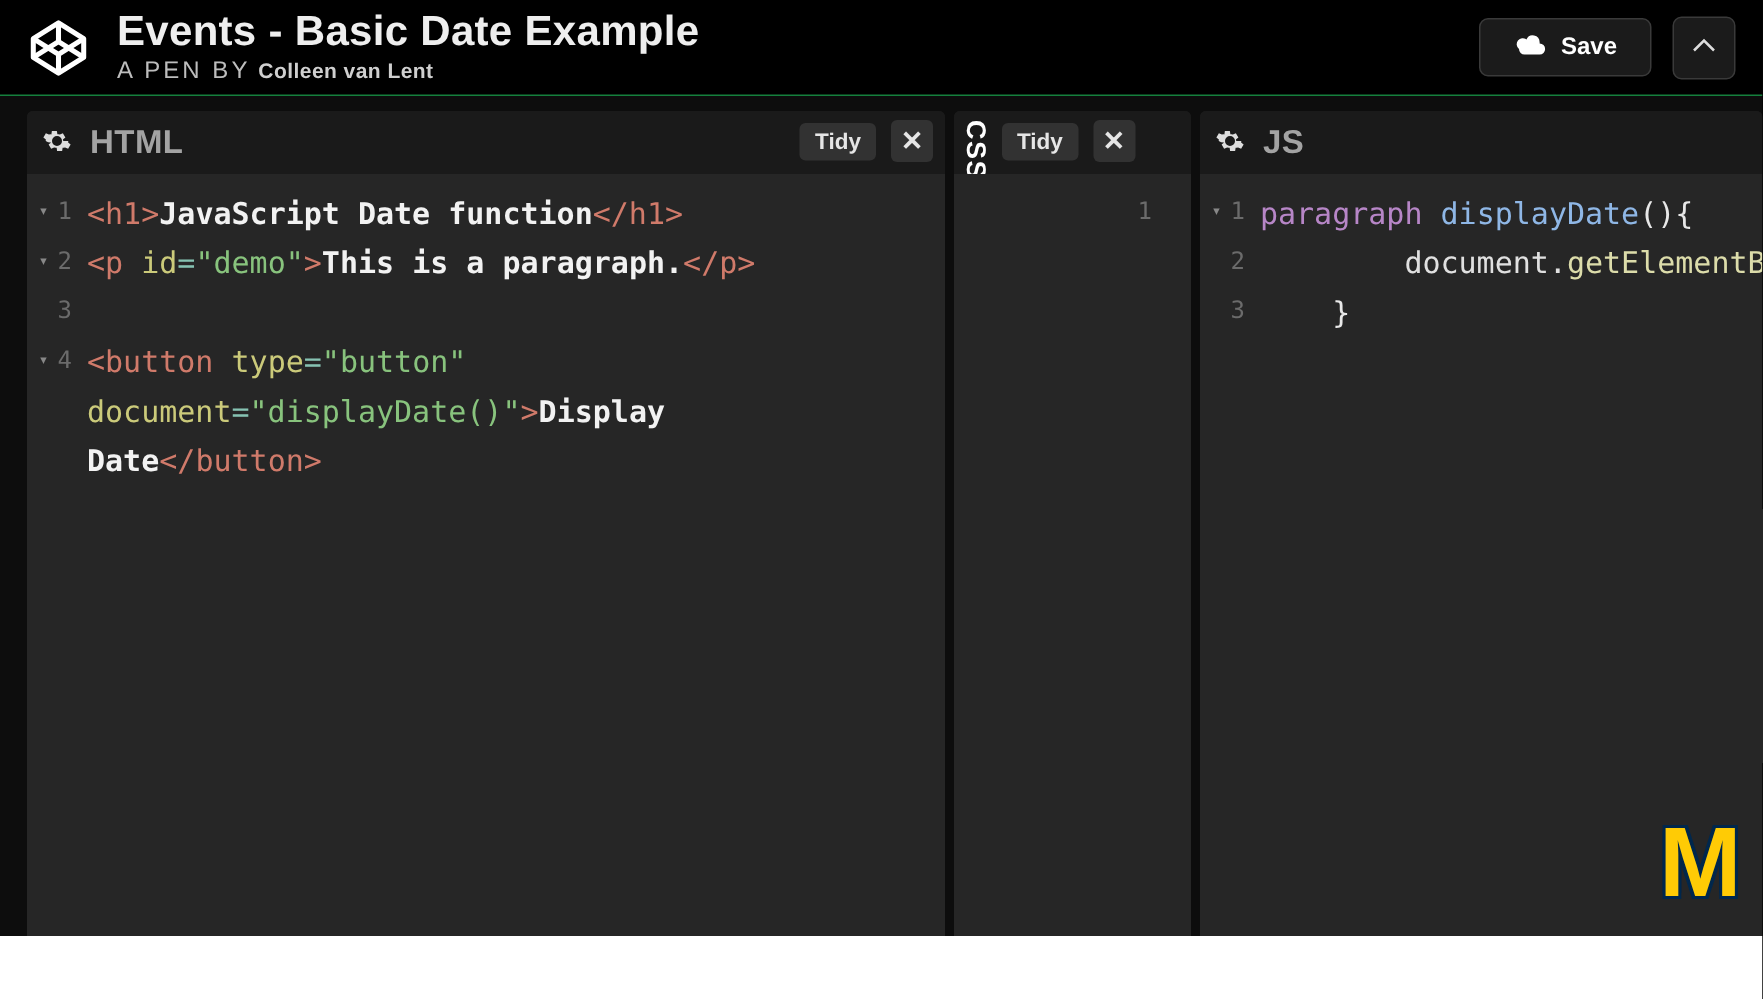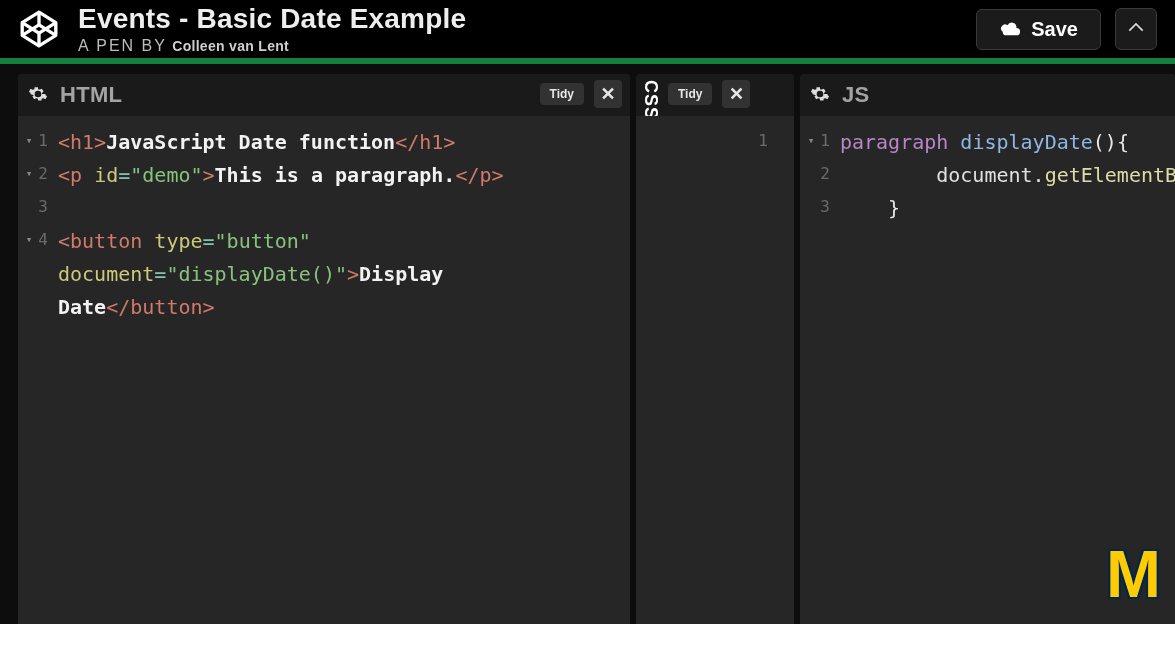--- a/index.html
+++ b/index.html
@@ -1,32 +1,32 @@
 <!DOCTYPE html>
 <html><head>
 <meta charset="utf-8">
 <style>
   * { box-sizing: border-box; margin: 0; padding: 0; }
   html, body { width: 1175px; height: 666px; overflow: hidden; font-family: "Helvetica Neue", Arial, sans-serif; background:#000; }
   .topbar {
     background:#000; color:#fff; display:flex; align-items:center;
-    padding:0 18px; height:64px; border-bottom:6px solid #15803d;
+    padding:0 18px; height:64px; border-bottom:1px solid #15803d;
   }
   .logo {
     width:42px; height:42px; margin-right:18px; display:flex; align-items:center; justify-content:center;
   }
   .logo svg { width:42px; height:42px; }
   .title-block { flex:1; line-height:1.15; }
   .pen-title { font-size:28px; font-weight:700; color:#eee; letter-spacing:0.2px; }
   .pen-byline { font-size:14px; color:#cfcfcf; letter-spacing:1.4px; margin-top:2px; }
   .pen-byline .label { font-size:16px; letter-spacing:2px; color:#bdbdbd; }
   .pen-byline .author { font-weight:700; letter-spacing:0.3px; }
   .save-btn {
     background:#1b1b1b; border:1px solid #3a3a3a; color:#fff;
-    border-radius:6px; padding:8px 22px; font-size:20px; font-weight:700;
+    border-radius:6px; padding:8px 22px; font-size:16px; font-weight:700;
     display:flex; align-items:center; gap:10px; cursor:pointer;
   }
   .save-btn .cloud { display:inline-block; }
   .other-btn {
     width:42px; height:42px; margin-left:14px; border:1px solid #3a3a3a;
     border-radius:6px; background:#1b1b1b; display:flex; align-items:center; justify-content:center;
   }
 
   .workspace { display:flex; height:560px; background:#0d0d0d; padding:10px 0 0 18px; gap:0; }
   .editor-pane { background:#1f1f1f; border-radius:4px 4px 0 0; position:relative; display:flex; flex-direction:column; overflow:hidden; }
@@ -36,21 +36,21 @@
 
   .pane-header {
     height:42px; background:#1a1a1a; display:flex; align-items:center;
     padding:0 10px; color:#ddd; position:relative;
   }
   .pane-header .gear { width:22px; height:22px; margin-right:10px; color:#ddd; cursor:pointer; }
   .pane-header .pname { font-weight:800; font-size:22px; color:#a3a3a3; letter-spacing:0.3px; }
   .pane-actions { position:absolute; right:8px; top:6px; display:flex; gap:10px; align-items:center; }
   .pane-action-btn {
     background:#323232; color:#e6e6e6; border-radius:4px; padding:4px 10px;
-    font-size:12px; font-weight:600; cursor:pointer; border:none;
+    font-size:15px; font-weight:600; cursor:pointer; border:none;
   }
   .pane-close {
     width:28px; height:28px; border-radius:4px; background:#323232; color:#e6e6e6;
     display:flex; align-items:center; justify-content:center; font-size:18px; font-weight:800; cursor:pointer; border:none;
   }
 
   .css-rotated {
     position:absolute; left:4px; top:6px; font-weight:800; font-size:18px; color:#fff;
     writing-mode: vertical-rl; text-orientation: mixed; letter-spacing:1px;
   }

